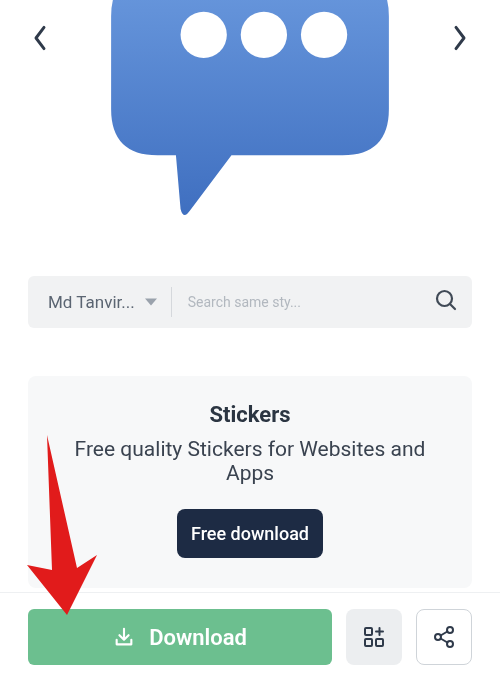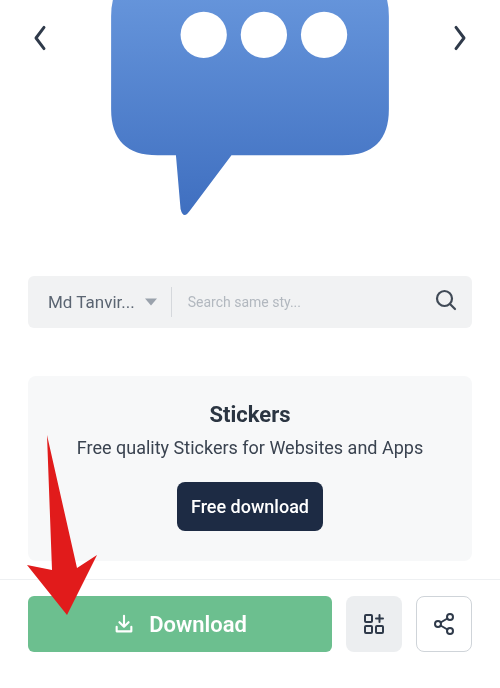--- a/index.html
+++ b/index.html
@@ -22,25 +22,25 @@
   .author svg{width:12px;height:12px;fill:#9aa2ac;}
   .sep{width:1px;height:30px;background:#d5d8dc;margin:0 16px 0 14px;}
   .search-input{flex:1;border:none;background:transparent;font-size:14px;color:#3a4350;outline:none;}
   .search-input::placeholder{color:#b2b8bf;}
   .search-icon{color:#404a56;}
   .search-icon svg{width:24px;height:24px;}
 
   
   .promo{margin-top:48px;background:#f7f8f9;border-radius:8px;padding:26px 22px 30px;text-align:center;}
   .promo-title{font-size:22px;font-weight:700;color:#2b3542;margin-bottom:10px;text-align:center;}
-  .promo-sub{font-size:18px;color:#3a4350;margin-bottom:24px;}
+  .promo-sub{font-size:21px;color:#3a4350;margin-bottom:24px;}
   .promo-btn{display:inline-block;background:#1d2b44;color:#ffffff;font-size:18px;font-weight:500;padding:14px 14px;border-radius:8px;cursor:pointer;border:none;}
 
   
-  .bottom-bar{position:absolute;left:0;right:0;bottom:36px;border-top:1px solid #eef0f2;padding:16px 28px 0;display:flex;align-items:center;gap:14px;}
+  .bottom-bar{position:absolute;left:0;right:0;bottom:23px;border-top:1px solid #eef0f2;padding:16px 28px 0;display:flex;align-items:center;gap:14px;}
   .dl-btn{flex:1;height:56px;background:#6cbf8f;border-radius:6px;display:flex;align-items:center;justify-content:center;gap:14px;color:#ffffff;font-size:22px;font-weight:600;cursor:pointer;border:none;}
   .dl-btn svg{width:22px;height:22px;}
 
   .icon-btn{width:56px;height:56px;border-radius:8px;display:flex;align-items:center;justify-content:center;color:#2f3a4a;cursor:pointer;}
   .icon-btn.filled{background:#eceef0;border:none;}
   .icon-btn.outline{background:#ffffff;border:1.5px solid #cfd4d9;}
   .icon-btn svg{width:24px;height:24px;}
 
   
   .arrow-overlay{position:absolute;left:22px;top:430px;pointer-events:none;}

